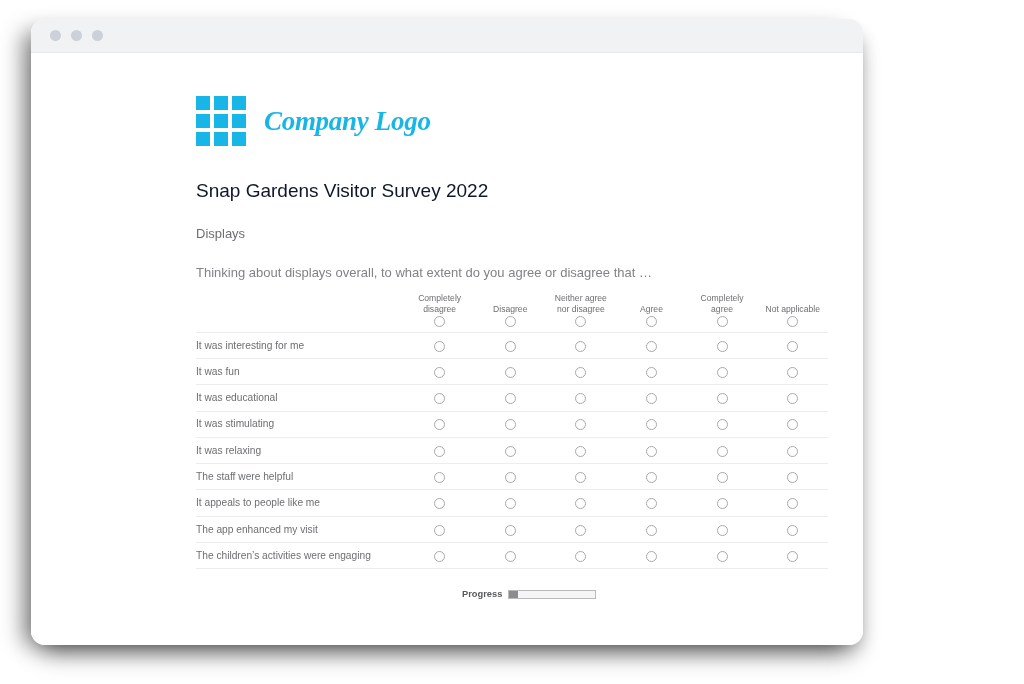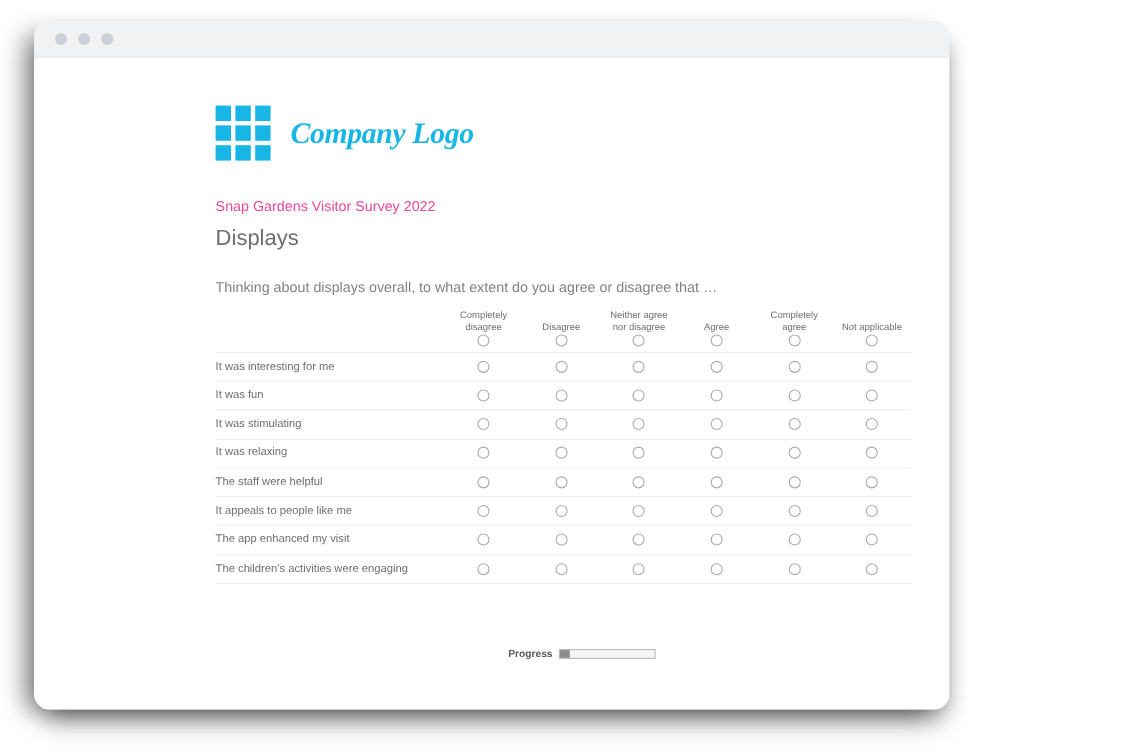--- a/index.html
+++ b/index.html
@@ -86,27 +86,27 @@
     font-family: "Liberation Serif", serif;
     font-style: italic;
     font-weight: bold;
     font-size: 27px;
     letter-spacing: -0.3px;
   }
 
   
   #survey-title {
     margin-top: 34px;
+    font-size: 19px;
+    color: #0f172a;
+    font-weight: normal;
+  }
+  #section-title {
+    margin-top: 24px;
     font-size: 13px;
-    color: #ec4899;
-    font-weight: normal;
-  }
-  #section-title {
-    margin-top: 11px;
-    font-size: 20px;
     color: #6d6e71;
     font-weight: normal;
   }
   #question-text {
     margin-top: 24px;
     font-size: 13px;
     color: #808285;
     font-weight: normal;
   }
 
@@ -271,20 +271,29 @@
             <tr>
               <td class="row-label">It was fun</td>
               <td class="opt-cell"><span class="radio"></span></td>
               <td class="opt-cell"><span class="radio"></span></td>
               <td class="opt-cell"><span class="radio"></span></td>
               <td class="opt-cell"><span class="radio"></span></td>
               <td class="opt-cell"><span class="radio"></span></td>
               <td class="opt-cell"><span class="radio"></span></td>
             </tr>
             <tr>
+              <td class="row-label">It was educational</td>
+              <td class="opt-cell"><span class="radio"></span></td>
+              <td class="opt-cell"><span class="radio"></span></td>
+              <td class="opt-cell"><span class="radio"></span></td>
+              <td class="opt-cell"><span class="radio"></span></td>
+              <td class="opt-cell"><span class="radio"></span></td>
+              <td class="opt-cell"><span class="radio"></span></td>
+            </tr>
+            <tr>
               <td class="row-label">It was stimulating</td>
               <td class="opt-cell"><span class="radio"></span></td>
               <td class="opt-cell"><span class="radio"></span></td>
               <td class="opt-cell"><span class="radio"></span></td>
               <td class="opt-cell"><span class="radio"></span></td>
               <td class="opt-cell"><span class="radio"></span></td>
               <td class="opt-cell"><span class="radio"></span></td>
             </tr>
             <tr>
               <td class="row-label">It was relaxing</td>

